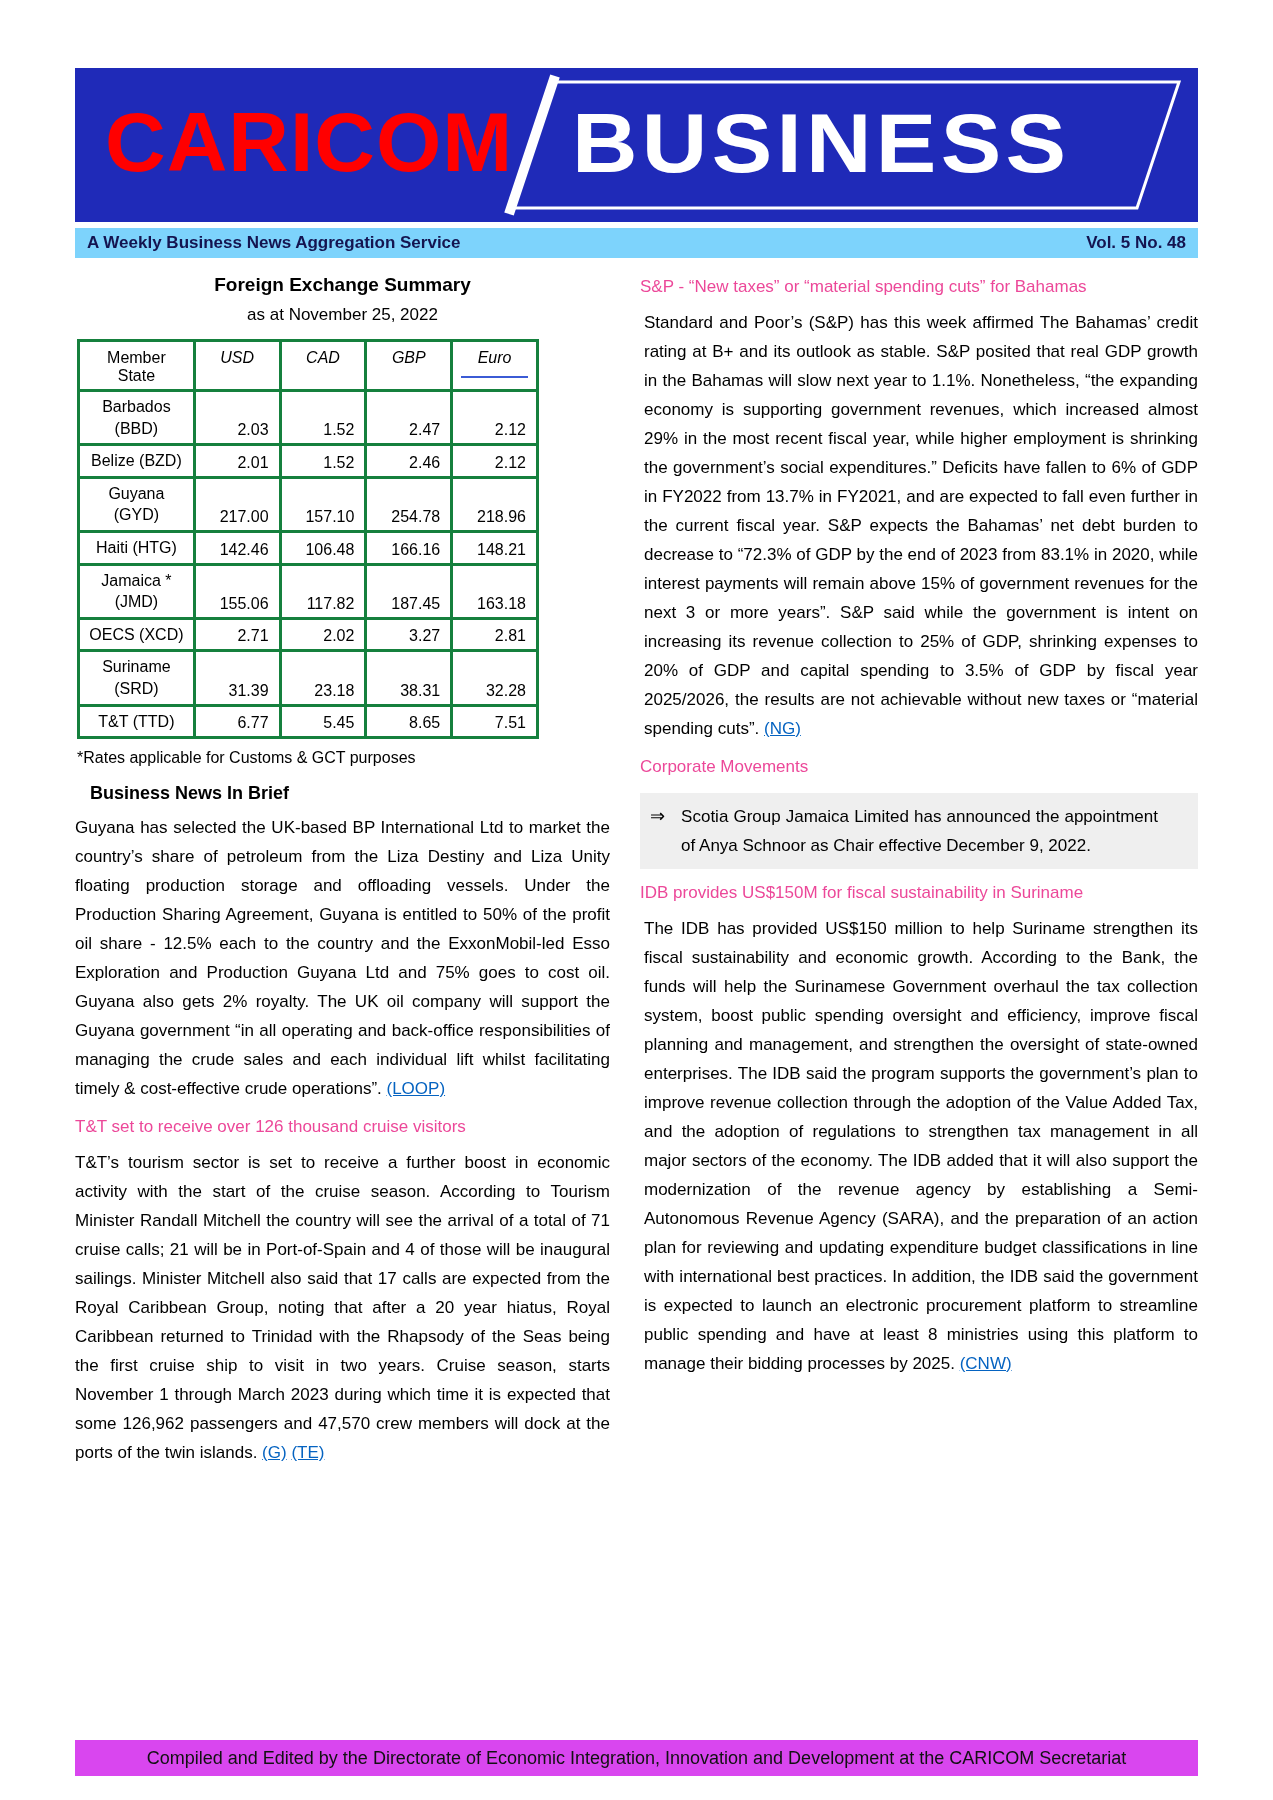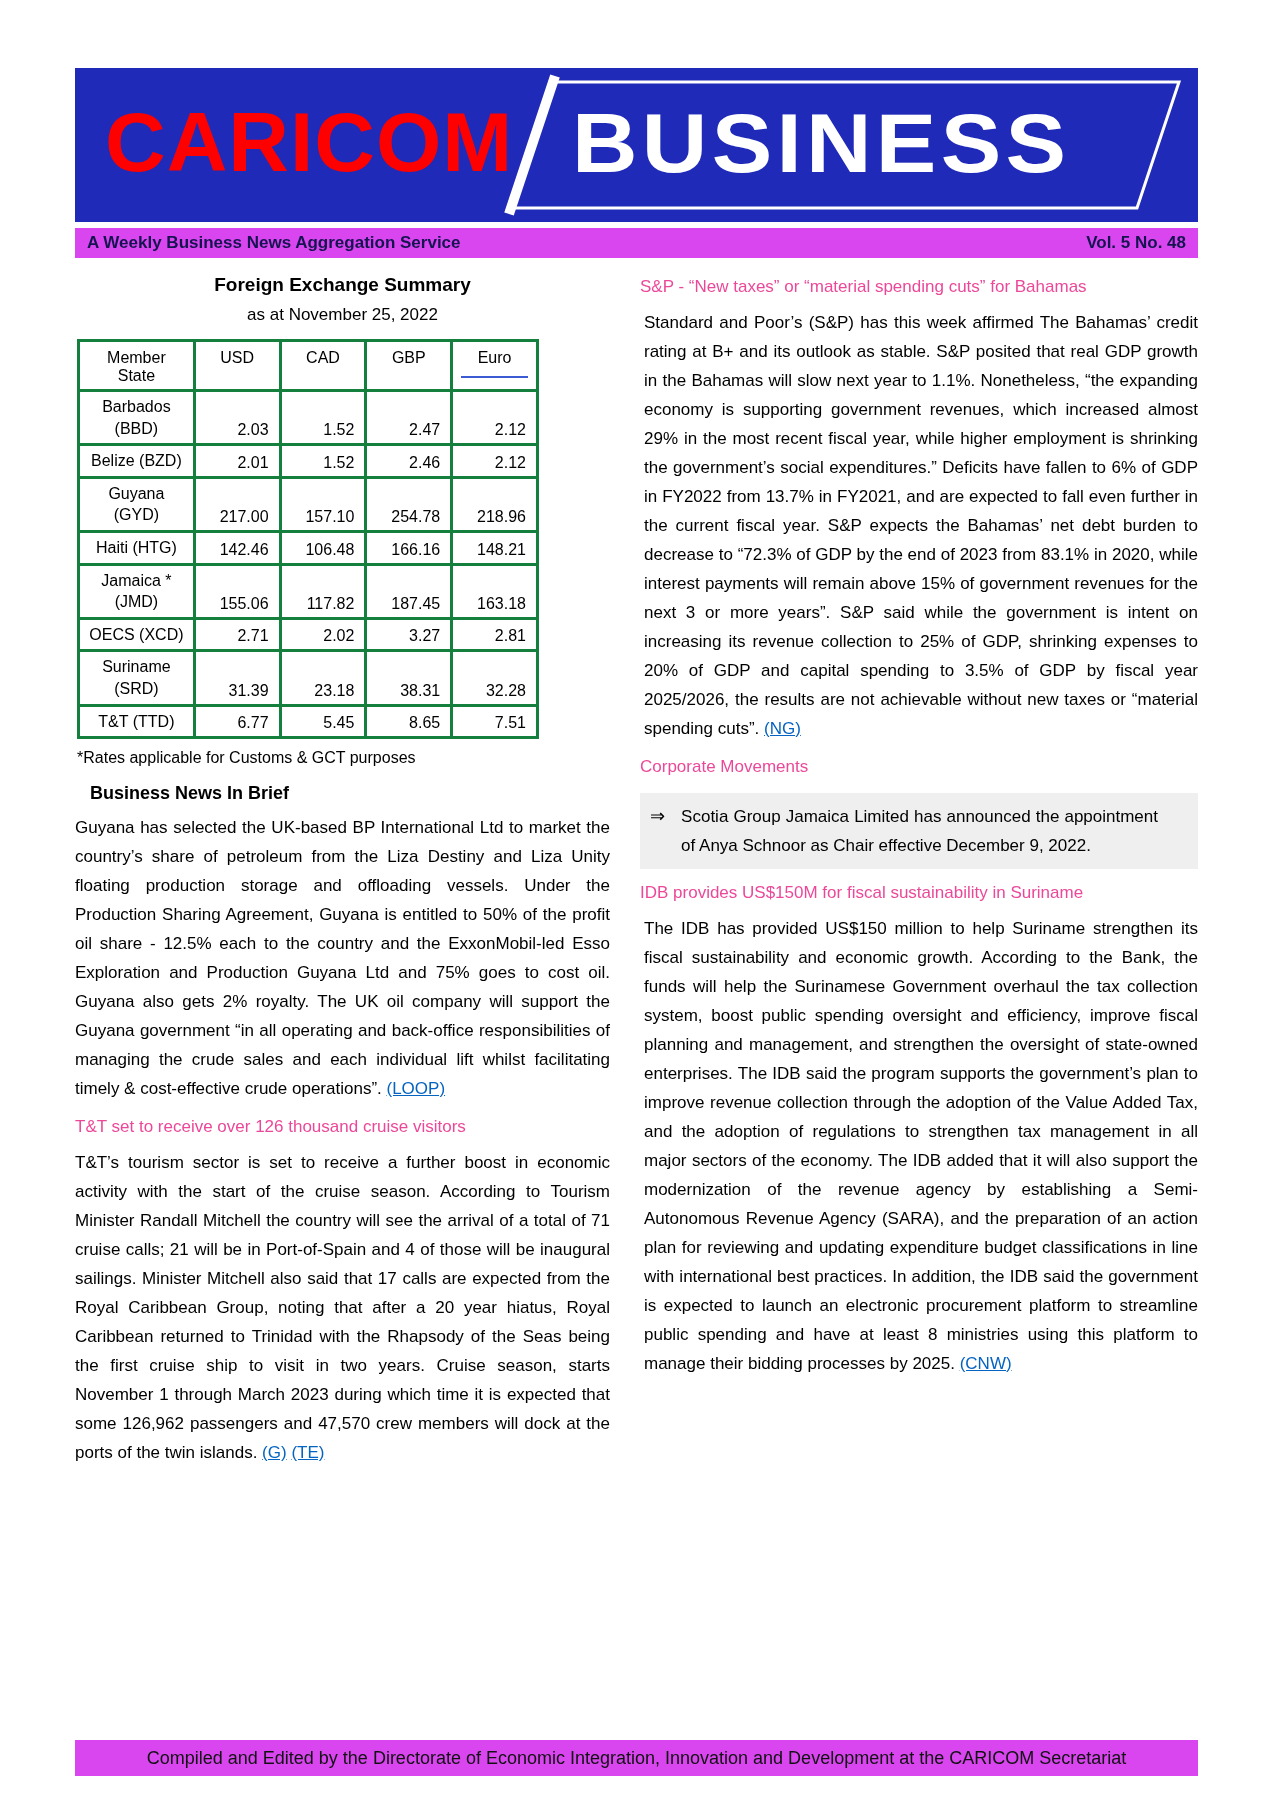--- a/index.html
+++ b/index.html
@@ -18,38 +18,38 @@
     position:absolute; left:30px; top:50%; transform:translateY(-53%);
     font-size:84px; font-weight:bold; color:#ff0000; letter-spacing:1px; white-space:nowrap;
   }
   .brand-business {
     position:absolute; left:497px; top:50%; transform:translateY(-52%) scaleX(1.08);
     transform-origin:left center;
     font-size:84px; font-weight:bold; color:#ffffff; letter-spacing:4px; white-space:nowrap;
   }
 
   .tagline-bar {
-    margin-top:6px; background:#d946ef; height:30px;
+    margin-top:6px; background:#7dd3fc; height:30px;
     display:flex; align-items:center; justify-content:space-between;
     padding:0 12px; font-weight:bold; font-size:17px; color:#141450;
   }
 
   
   .columns { display:flex; gap:30px; margin-top:16px; }
   .col-left  { width:535px; flex:0 0 535px; }
   .col-right { flex:1; min-width:0; }
 
   .fx-title { text-align:center; font-weight:bold; font-size:19px; }
   .fx-subtitle { text-align:center; font-size:17px; margin-top:9px; }
 
   table.fx { border-collapse:collapse; margin-top:14px; margin-left:2px; width:462px; font-size:16px; }
   .fx th, .fx td { border:3px solid #15803d; padding:4px 8px; }
   .fx thead th { font-weight:normal; text-align:center; height:48px; vertical-align:top; padding-top:7px; }
   .fx th.w-state { width:134px; }
-  .fx th.w-num { width:96px; }
+  .fx th.w-num { width:96px;font-style:italic; }
   .fx tbody td { vertical-align:bottom; }
   .fx td.state { text-align:center; white-space:pre-line; line-height:1.35; }
   .fx td.num { text-align:right; padding-right:10px; }
   .fx tr.tall td { height:44px; }
   .euro-rule { display:block; height:0; border-top:2px solid #3b5bd5; margin-top:9px; }
 
   .footnote { font-size:16px; margin-top:10px; margin-left:2px; }
 
   .section-heading { font-weight:bold; font-size:18px; margin-top:16px; margin-left:15px; }
   .article-headline { color:#ec4899; font-weight:normal; font-size:17px; margin-top:13px; line-height:1.35; }

